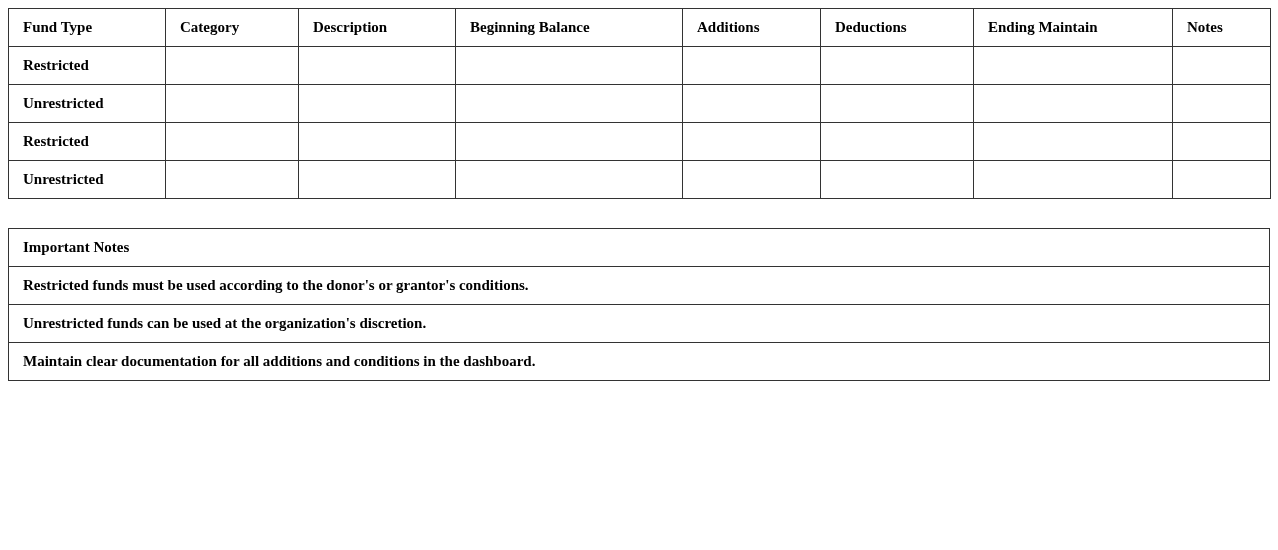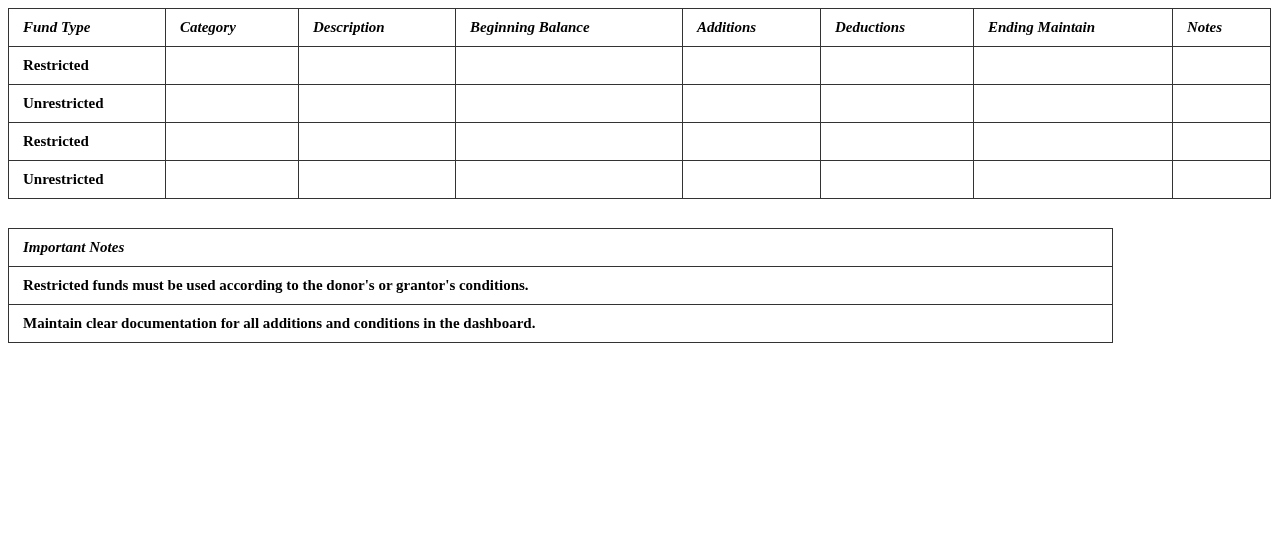--- a/index.html
+++ b/index.html
@@ -20,35 +20,34 @@
       position: absolute;
       left: 8px;
       table-layout: fixed;
     }
     #fund-table {
       top: 8px;
       width: 1262px;
     }
     #notes-table {
       top: 228px;
-      width: 1105px;
+      width: 1262px;
     }
     td, th {
       border: 1px solid #333;
       height: 38px;
       padding: 0 14px;
       text-align: left;
       vertical-align: middle;
       box-sizing: border-box;
       font-weight: bold;
       white-space: nowrap;
     }
     th {
       font-weight: bold;
-      font-style: italic;
     }
   </style>
 </head>
 <body>
 
 <table id="fund-table">
   <colgroup>
     <col style="width:157px">
     <col style="width:133px">
     <col style="width:157px">
@@ -118,16 +117,19 @@
   <thead>
     <tr>
       <th>Important Notes</th>
     </tr>
   </thead>
   <tbody>
     <tr>
       <td>Restricted funds must be used according to the donor's or grantor's conditions.</td>
     </tr>
     <tr>
+      <td>Unrestricted funds can be used at the organization's discretion.</td>
+    </tr>
+    <tr>
       <td>Maintain clear documentation for all additions and conditions in the dashboard.</td>
     </tr>
   </tbody>
 </table>
 
 </body></html>

